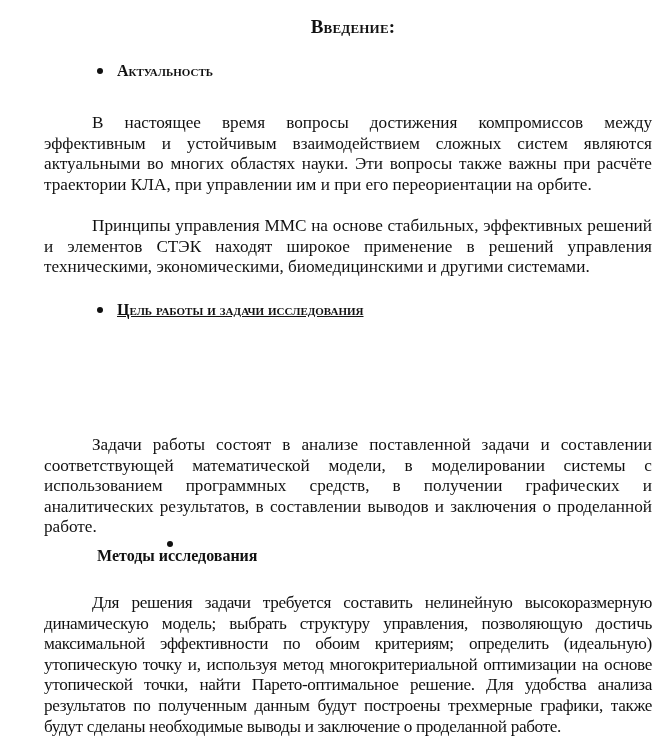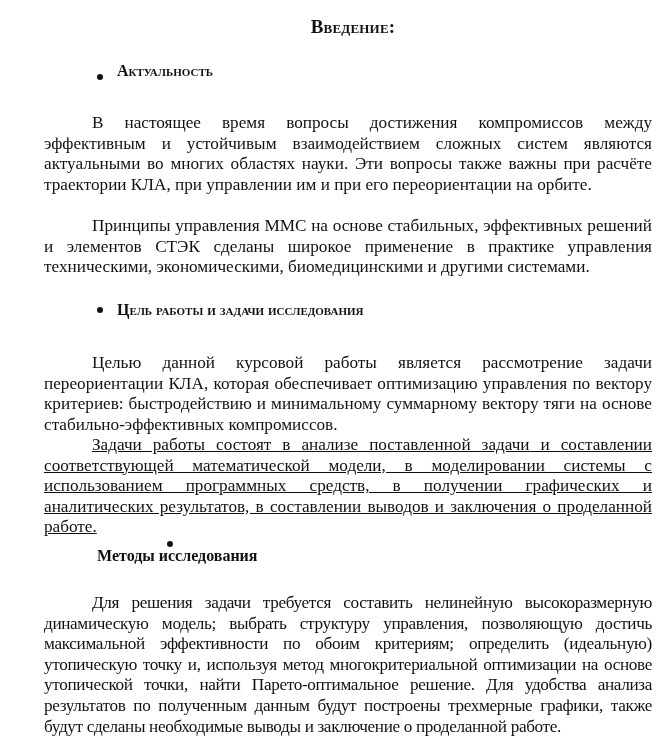--- a/index.html
+++ b/index.html
@@ -30,33 +30,32 @@
   }
   .para.tight { letter-spacing: -0.35px; }
 </style>
 </head>
 <body>
 
 <div class="page">
 
   <div class="title">Введение:</div>
 
-  <div class="heading" style="top:62px;align-items:flex-end;">
+  <div class="heading" style="top:62px;">
     <span class="bullet"></span>
     <span class="sc">Актуальность</span>
   </div>
   <p class="para" style="top:97px;">В настоящее время вопросы достижения компромиссов между эффективным и устойчивым взаимодействием сложных систем являются актуальными во многих областях науки. Эти вопросы также важны при расчёте траектории КЛА, при управлении им и при его переориентации на орбите.</p>
-  <p class="para" style="top:200px;">Принципы управления ММС на основе стабильных, эффективных решений и элементов СТЭК сделаны широкое применение в практике управления техническими, экономическими, биомедицинскими и другими системами.</p>
+  <p class="para" style="top:200px;">Принципы управления ММС на основе стабильных, эффективных решений и элементов СТЭК находят широкое применение в решений управления техническими, экономическими, биомедицинскими и другими системами.</p>
 
-  <div class="heading" style="top:301px;">
+  <div class="heading" style="top:301px;text-decoration:underline;">
     <span class="bullet"></span>
     <span class="sc">Цель работы и задачи исследования</span>
   </div>
-  <p class="para" style="top:337px;">Целью данной курсовой работы является рассмотрение задачи переориентации КЛА, которая обеспечивает оптимизацию управления по вектору критериев: быстродействию и минимальному суммарному вектору тяги на основе стабильно-эффективных компромиссов.</p>
-  <p class="para" style="top:419px;text-decoration:underline;">Задачи работы состоят в анализе поставленной задачи и составлении соответствующей математической модели, в моделировании системы с использованием программных средств, в получении графических и аналитических результатов, в составлении выводов и заключения о проделанной работе.</p>
+  <p class="para" style="top:419px;">Задачи работы состоят в анализе поставленной задачи и составлении соответствующей математической модели, в моделировании системы с использованием программных средств, в получении графических и аналитических результатов, в составлении выводов и заключения о проделанной работе.</p>
 
   <div class="heading" style="top:541px;flex-direction:column;">
     <span class="bullet"></span>
     <span>Методы исследования</span>
   </div>
   <p class="para tight" style="top:577px;">Для решения задачи требуется составить нелинейную высокоразмерную динамическую модель; выбрать структуру управления, позволяющую достичь максимальной эффективности по обоим критериям; определить (идеальную) утопическую точку и, используя метод многокритериальной оптимизации на основе утопической точки, найти Парето-оптимальное решение. Для удобства анализа результатов по полученным данным будут построены трехмерные графики, также будут сделаны необходимые выводы и заключение о проделанной работе.</p>
 
 </div>
 
 </body></html>

